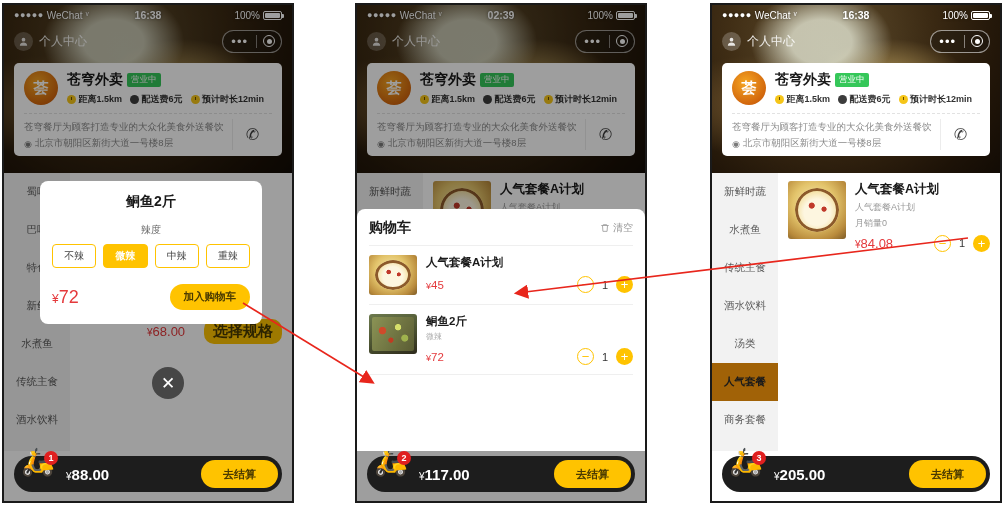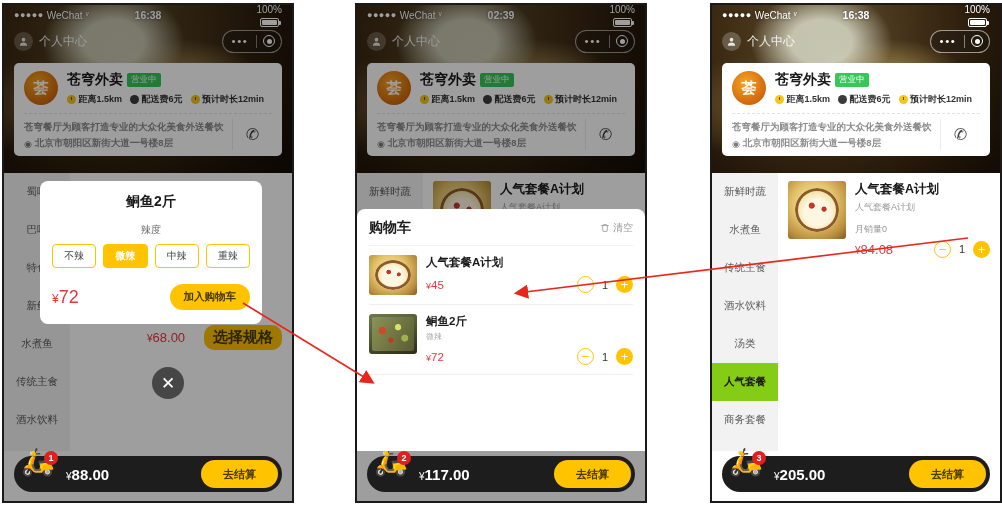--- a/index.html
+++ b/index.html
@@ -45,32 +45,32 @@
     position: absolute; left: 0; right: 0; top: 0; height: 20px;
     display: flex; align-items: center; color: #ffffff;
     font-size: 10px; padding: 0 10px; z-index: 7;
     text-shadow: 0 0 3px rgba(0,0,0,.55);
   }
   .sb-left { display: flex; align-items: center; gap: 3px; }
   .sb-dots { letter-spacing: .5px; font-size: 9px; }
   .sb-carrier { font-size: 10px; }
   .wifi-ico { font-size: 9px; }
   .sb-time { position: absolute; left: 0; right: 0; text-align: center; font-size: 10.5px; font-weight: bold; }
-  .sb-right { margin-left: auto; display: flex; align-items: center; gap: 3px; flex-direction: column; }
+  .sb-right { margin-left: auto; display: flex; align-items: center; gap: 3px; }
   .batt {
     width: 19px; height: 9px; border: 1px solid #fff; border-radius: 2px;
     position: relative; display: inline-block;
   }
   .batt::before { content:""; position:absolute; inset:1px; background:#fff; border-radius:1px; }
   .batt::after { content:""; position:absolute; right:-3px; top:2.5px; width:2px; height:4px; background:#fff; border-radius:0 1px 1px 0; }
 
   
   .navrow {
     position: absolute; left: 0; right: 0; top: 20px; height: 32px;
-    display: flex; align-items: center; padding: 0 10px; z-index: 7; font-family: Liberation Serif, serif;
+    display: flex; align-items: center; padding: 0 10px; z-index: 7;
   }
   .nav-user { display: flex; align-items: center; gap: 6px; color: rgba(255,255,255,.88); font-size: 12px; }
   .nav-avatar {
     width: 19px; height: 19px; border-radius: 50%;
     background: rgba(255,255,255,.22);
     display: flex; align-items: center; justify-content: center;
   }
   .capsule {
     margin-left: auto; display: flex; align-items: center;
     height: 23px; border-radius: 12px;
@@ -114,42 +114,42 @@
   .meta-ico {
     width: 9px; height: 9px; border-radius: 50%; flex: 0 0 9px;
     background: #f5c518; position: relative;
   }
   .meta-ico.dark { background: #3c3c3c; }
   .meta-ico.clock::after {
     content:""; position:absolute; left:4px; top:1.6px; width:1px; height:3px; background:#6b4e00;
   }
   .shop-divider { border-top: 1px dashed #e2e2e2; margin: 7px 0 5px; }
   .shop-bottom { display: flex; align-items: center; }
-  .shop-desc-wrap { flex: 1; min-width: 0; font-weight: bold; }
+  .shop-desc-wrap { flex: 1; min-width: 0; }
   .shop-desc { font-size: 9.5px; color: #8b8b8b; line-height: 1.6; }
   .shop-addr { font-size: 9.5px; color: #8b8b8b; display: flex; align-items: center; gap: 3px; margin-top: 3px; }
   .pin { color:#7a7a7a; font-size: 9px; }
   .phone-btn {
     width: 40px; display:flex; align-items:center; justify-content:center;
     border-left: 1px solid #ececec; align-self: stretch; color:#3c3c3c; font-size: 16px;
   }
 
   
   .menuarea {
     position: absolute; left: 0; right: 0; top: 168px; bottom: 50px;
     display: flex; background: #fff; z-index: 4;
   }
   .catlist {
     width: 66px; flex: 0 0 66px; background: #f2f2f2; overflow: hidden;
   }
   .catitem {
     height: 38px; display: flex; align-items: center; justify-content: center;
     font-size: 10.5px; color: #5c5c5c;
   }
-  .catitem.active { background: #84cc16; color: #1a1a1a; font-weight: bold; }
+  .catitem.active { background: #a16207; color: #1a1a1a; font-weight: bold; }
 
   .dishlist { flex: 1; min-width: 0; padding: 8px 10px 0 10px; overflow: hidden; }
   .dish { display: flex; gap: 9px; padding-bottom: 12px; }
   .dish-img {
     width: 58px; height: 58px; flex: 0 0 58px; border-radius: 3px;
     background: radial-gradient(circle at 45% 40%, #f6eab0, #e3c46b 45%, #b98b3c 78%, #7d5b26);
     position: relative; overflow: hidden;
   }
   .dish-img.fish {
     background: linear-gradient(160deg, #6d7a4e, #4b5230 55%, #2e2a1c);
@@ -169,21 +169,21 @@
     border-radius:50%;
     background:
       radial-gradient(circle at 38% 40%, #c0392b 0 7%, rgba(0,0,0,0) 9%),
       radial-gradient(circle at 66% 48%, #c0392b 0 6%, rgba(0,0,0,0) 8%),
       radial-gradient(circle at 50% 55%, #fdf6e0 0 40%, #f2dd9a 70%, #d9b45c 100%);
     box-shadow: 0 0 0 3px #8c5a2b inset;
   }
   .dish-info { flex: 1; min-width: 0; }
   .dish-name { font-size: 12.5px; font-weight: bold; color: #1a1a1a; }
   .dish-sub { font-size: 9px; color: #999; margin-top: 3px; line-height: 1.5; }
-  .dish-sales { font-size: 9px; color: #999; margin-top: 8px; }
+  .dish-sales { font-size: 9px; color: #999; margin-top: 2px; }
   .dish-foot { display: flex; align-items: center; margin-top: 5px; }
   .dish-price { color: #e4393c; font-size: 13px; }
   .dish-price .yen { font-size: 10px; }
   .spec-btn {
     margin-left: auto; background: #ffc300; color: #4a3a00;
     font-size: 15px; border-radius: 10px; padding: 3px 9px; font-weight: bold;
   }
   .stepper { margin-left: auto; display: flex; align-items: center; gap: 7px; }
   .step-btn {
     width: 17px; height: 17px; border-radius: 50%;

